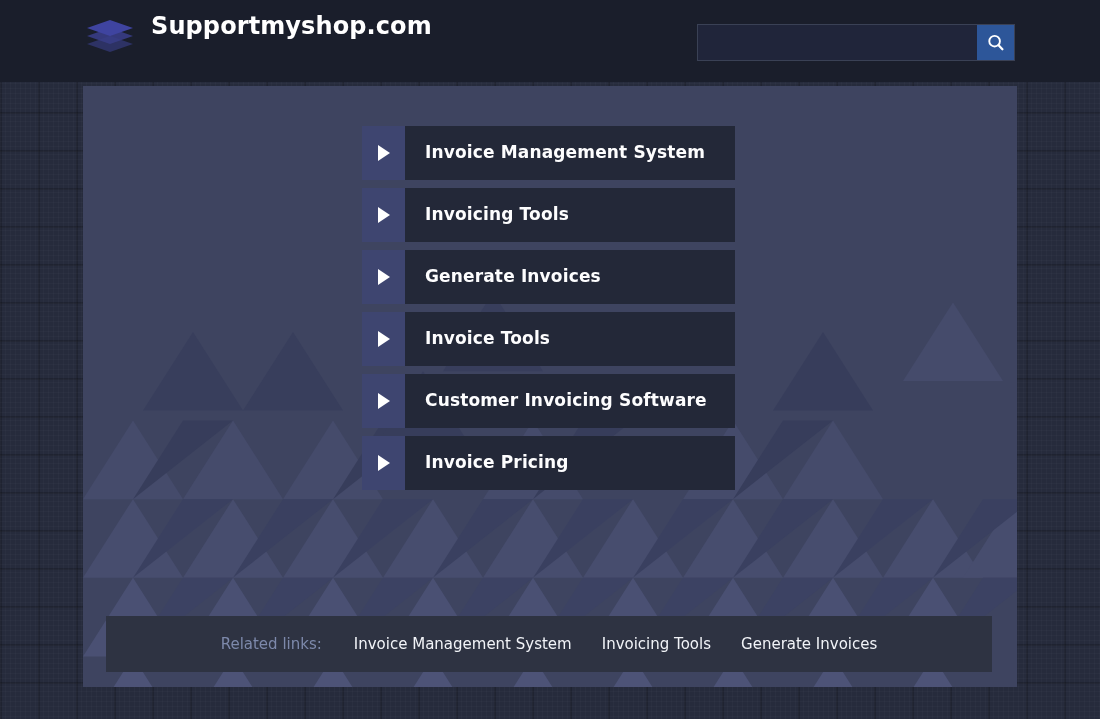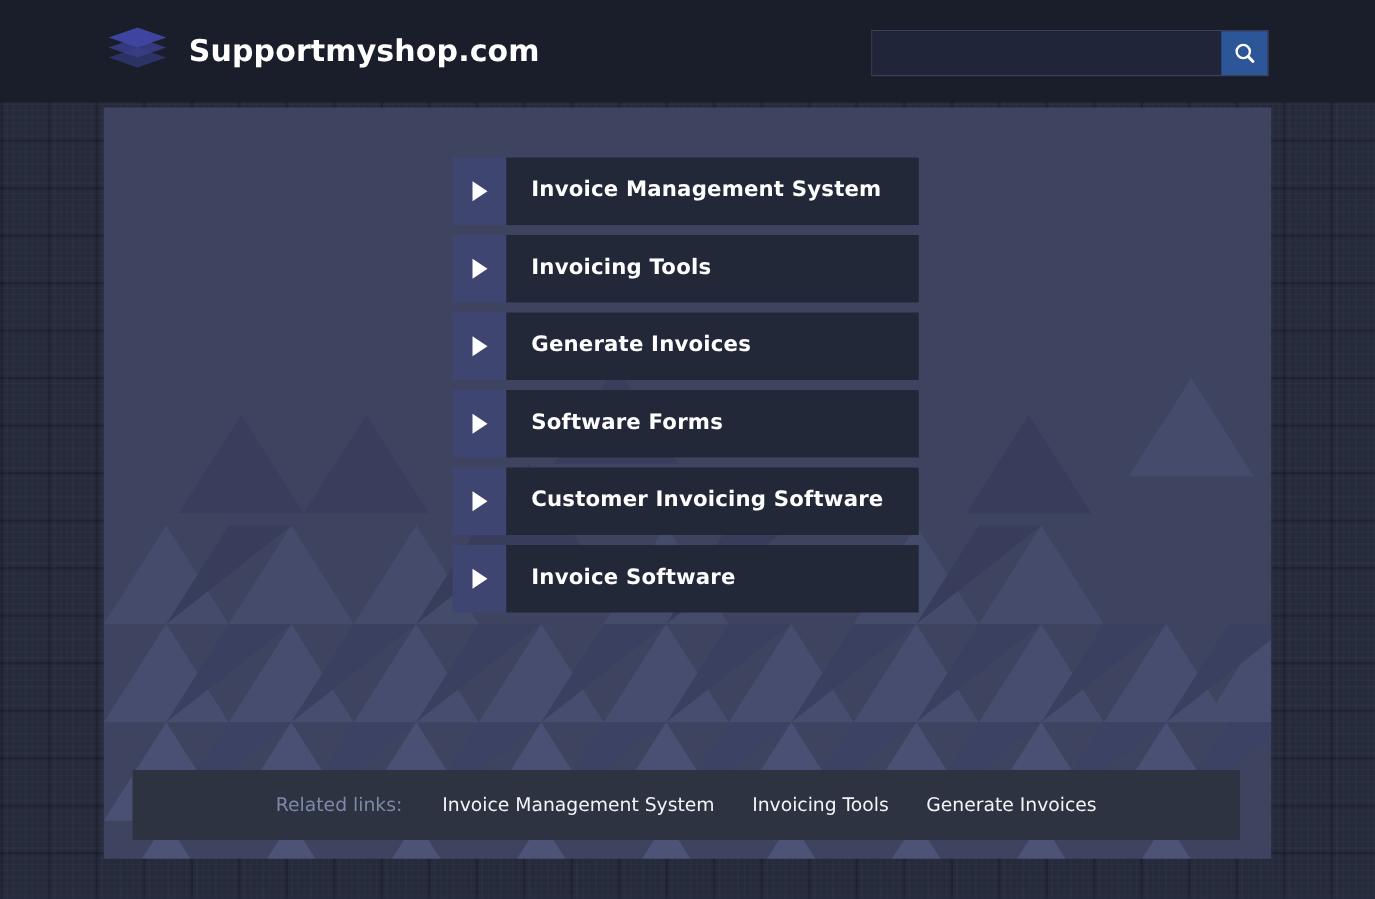--- a/index.html
+++ b/index.html
@@ -49,21 +49,21 @@
     z-index: 20;
     display: flex;
     align-items: center;
   }
 
   .brand {
     position: absolute;
     left: 83px;
     top: 12px;
     display: flex;
-    align-items: center;
+    align-items: flex-start;
     gap: 14px;
     height: 58px;
   }
 
   .logo-icon {
     width: 54px;
     height: 54px;
     position: relative;
     flex: 0 0 auto;
   }
@@ -364,21 +364,21 @@
       </span>
     </div>
 
     <div class="list-item">
       <span class="item-arrow">
         <svg width="17" height="20" viewBox="0 0 17 20" aria-hidden="true">
           <polygon points="3,2 15,10 3,18" fill="#ffffff"></polygon>
         </svg>
       </span>
       <span class="item-body">
-        <span class="item-label">Software Forms</span>
+        <span class="item-label">Invoice Tools</span>
       </span>
     </div>
 
     <div class="list-item">
       <span class="item-arrow">
         <svg width="17" height="20" viewBox="0 0 17 20" aria-hidden="true">
           <polygon points="3,2 15,10 3,18" fill="#ffffff"></polygon>
         </svg>
       </span>
       <span class="item-body">
@@ -387,21 +387,21 @@
     </div>
 
 
     <div class="list-item">
       <span class="item-arrow">
         <svg width="17" height="20" viewBox="0 0 17 20" aria-hidden="true">
           <polygon points="3,2 15,10 3,18" fill="#ffffff"></polygon>
         </svg>
       </span>
       <span class="item-body">
-        <span class="item-label">Invoice Software</span>
+        <span class="item-label">Invoice Pricing</span>
       </span>
     </div>
 
   </div>
 
   <div class="related-bar">
     <span class="related-label">Related links:</span>
     <a class="related-link">Invoice Management System</a>
     <a class="related-link">Invoicing Tools</a>
     <a class="related-link">Generate Invoices</a>

